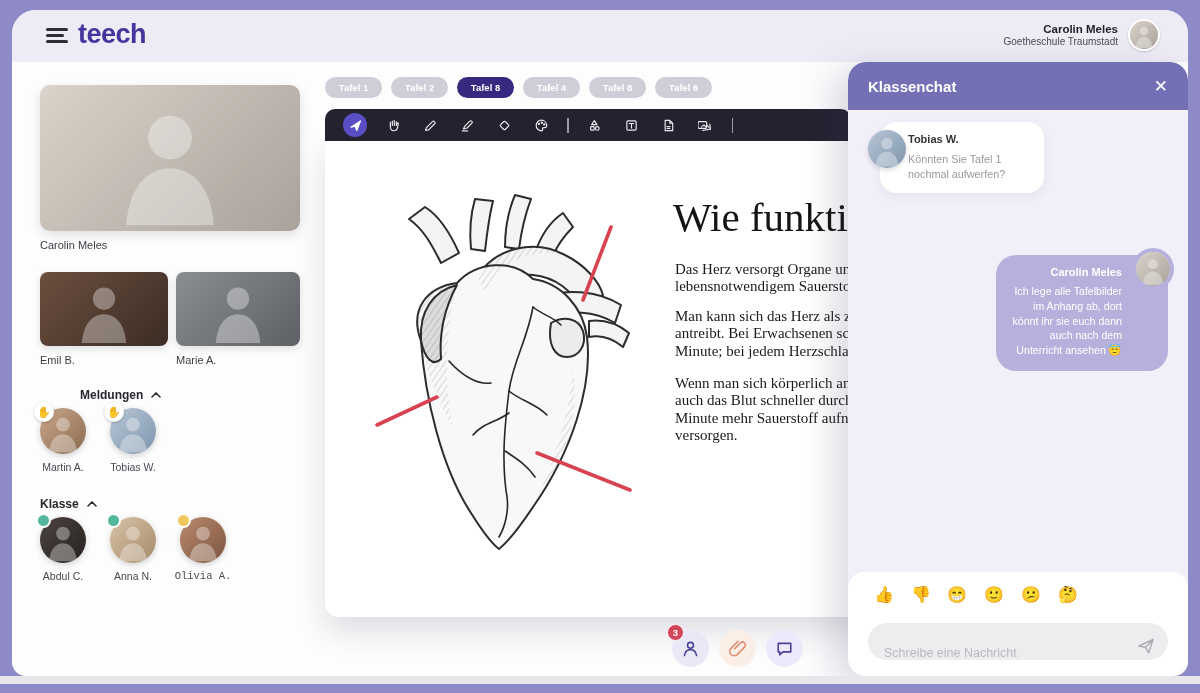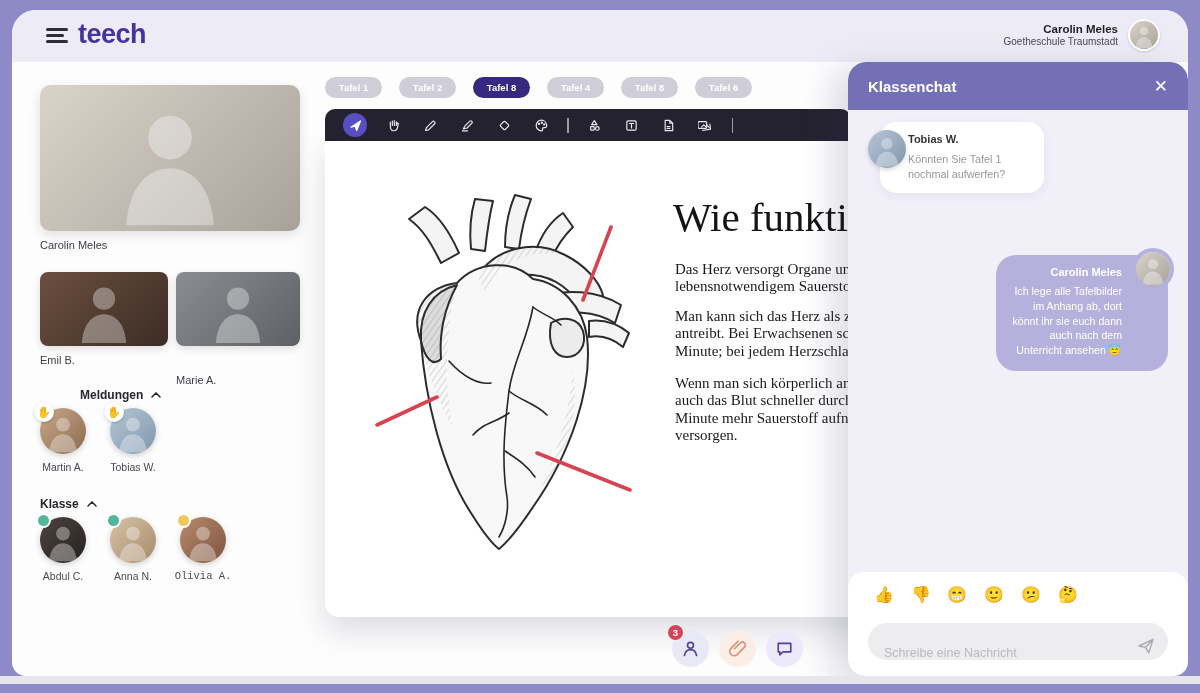--- a/index.html
+++ b/index.html
@@ -38,34 +38,34 @@
   .g-anna{background:linear-gradient(135deg,#d8c3a8,#a58968);}
   .g-olivia{background:linear-gradient(135deg,#b98a6d,#7d5440);}
   .sil{fill:rgba(255,255,255,.35);}
 
   
   .video-main{position:absolute;left:28px;top:75px;width:260px;height:146px;border-radius:10px;overflow:hidden;box-shadow:0 4px 12px rgba(0,0,0,.12);}
   .video-main-label{position:absolute;left:28px;top:229px;font-size:11px;color:#3c3c44;}
   .video-emil{position:absolute;left:28px;top:262px;width:128px;height:74px;border-radius:8px;overflow:hidden;box-shadow:0 3px 8px rgba(0,0,0,.12);}
   .video-marie{position:absolute;left:164px;top:262px;width:124px;height:74px;border-radius:8px;overflow:hidden;box-shadow:0 3px 8px rgba(0,0,0,.12);}
   .lbl-emil{position:absolute;left:28px;top:344px;font-size:11px;color:#3c3c44;}
-  .lbl-marie{position:absolute;left:164px;top:344px;font-size:11px;color:#3c3c44;margin-top:20px;}
+  .lbl-marie{position:absolute;left:164px;top:344px;font-size:11px;color:#3c3c44;}
   .section-head{position:absolute;display:flex;align-items:center;gap:8px;font-size:12px;font-weight:bold;color:#27272e;cursor:pointer;}
   .sh-meldungen{left:44px;top:378px;margin-left:24px;}
   .sh-klasse{left:28px;top:487px;}
   .chev{width:10px;height:6px;}
   .p-circle{position:absolute;width:46px;height:46px;border-radius:50%;overflow:hidden;box-shadow:0 2px 6px rgba(0,0,0,.18);}
   .p-name{position:absolute;width:62px;text-align:center;font-size:10.5px;color:#4a4a52;}
   .badge-hand{position:absolute;width:20px;height:20px;border-radius:50%;background:#fff;box-shadow:0 1px 3px rgba(0,0,0,.2);font-size:11px;line-height:20px;text-align:center;z-index:2;}
   .dot{position:absolute;width:15px;height:15px;border-radius:50%;border:2px solid #fff;z-index:2;}
   .dot.on{background:var(--status-online);}
   .dot.away{background:var(--status-away);}
 
   
-  .tabs{position:absolute;left:313px;top:67px;display:flex;gap:17px;}
+  .tabs{position:absolute;left:313px;top:67px;display:flex;gap:9px;}
   .tab{width:57px;height:21px;border-radius:11px;background:var(--tab-inactive);color:#fff;font-size:9.5px;font-weight:bold;display:flex;align-items:center;justify-content:center;cursor:pointer;}
   .tab.active{background:var(--tab-active);}
   .toolbar{position:absolute;left:313px;top:99px;width:526px;height:32px;background:var(--toolbar);border-radius:10px 10px 0 0;display:flex;align-items:center;gap:15px;padding:0 18px;z-index:3;}
   .tool{width:22px;height:22px;display:flex;align-items:center;justify-content:center;cursor:pointer;flex:0 0 auto;}
   .tool svg{width:15px;height:15px;stroke:#e9e9f0;fill:none;stroke-width:1.4;stroke-linecap:round;stroke-linejoin:round;}
   .tool.active{width:24px;height:24px;border-radius:50%;background:var(--tool-active);}
   .tdiv{width:1.5px;height:15px;background:rgba(255,255,255,.55);flex:0 0 auto;}
   .whiteboard{position:absolute;left:313px;top:131px;width:737px;height:476px;background:#fff;border-radius:0 0 14px 14px;box-shadow:0 14px 30px rgba(40,40,70,.15);z-index:2;}
   .wb-title{position:absolute;left:348px;top:52px;font-family:"Liberation Serif",serif;font-size:41px;color:#141414;white-space:nowrap;}
   .wb-para{position:absolute;left:350px;font-family:"Liberation Serif",serif;font-size:15px;color:#1a1a1a;line-height:1.16;white-space:nowrap;}

